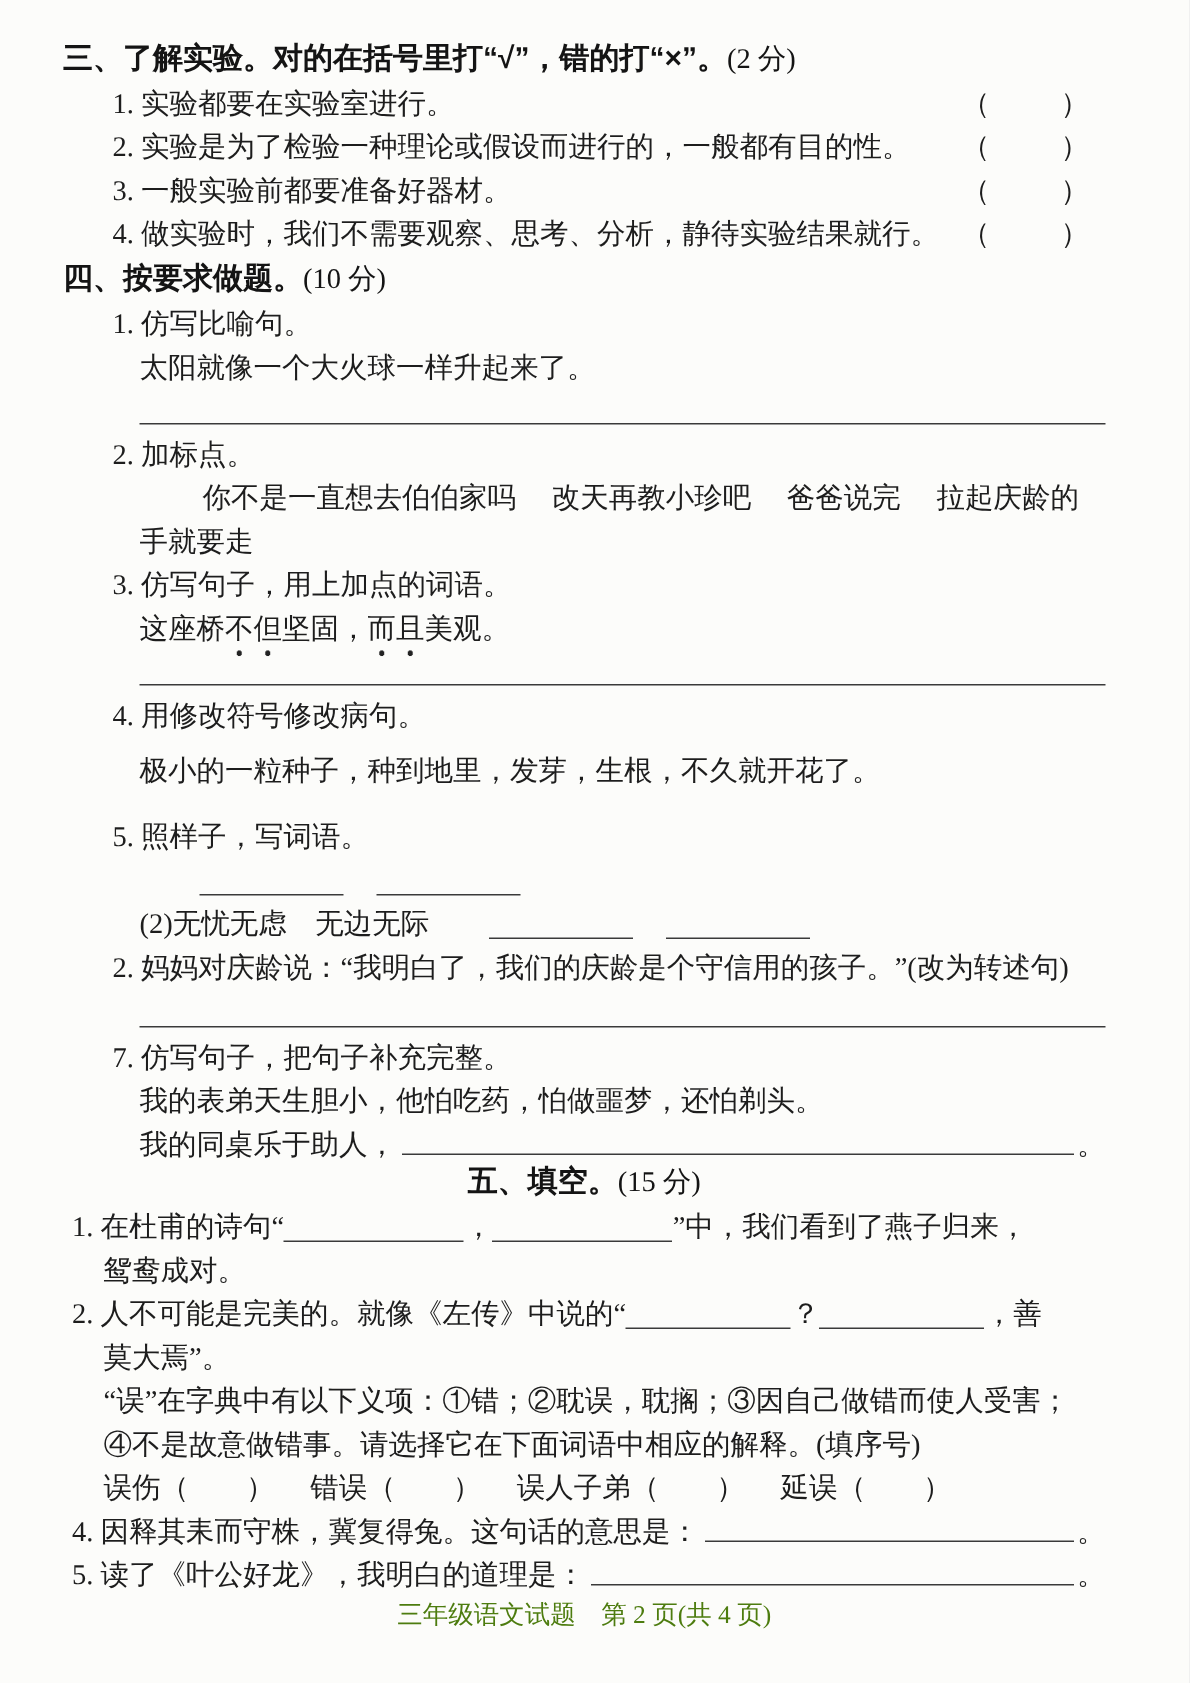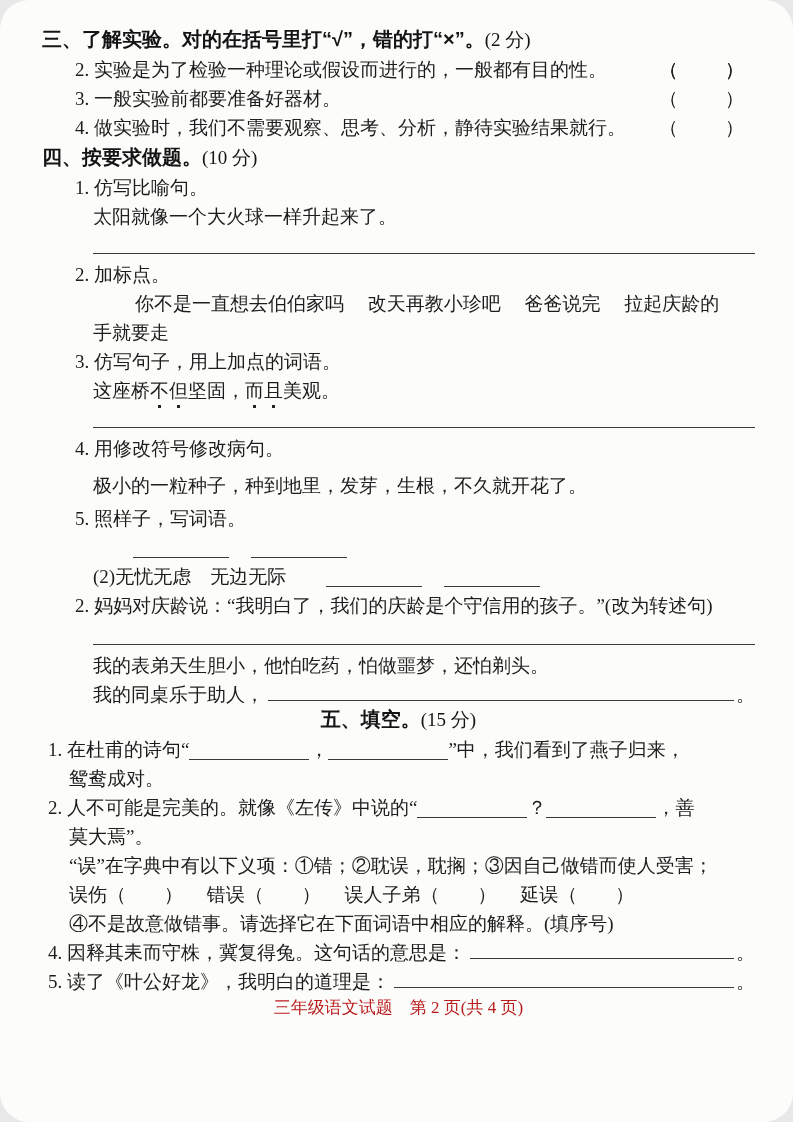--- a/index.html
+++ b/index.html
@@ -1,25 +1,24 @@
 <!DOCTYPE html>
 <html lang="zh"><head>
 <meta charset="utf-8">
 <style>
   html,body{margin:0;padding:0;background:#e8e8e8;}
   .page{
     position:relative;
     width:793px;height:1122px;
     background:#fcfcfa;
     box-sizing:border-box;
-    padding:24px 38px 0 42px;
+    padding:24px 56px 0 42px;
     overflow:hidden;
     color:#1d1d1d;
     font-family:"Liberation Serif","DejaVu Serif",serif;
-    border-radius:29px;
   }
   .t{font-size:19px;line-height:29px;white-space:nowrap;}
   .head{
     font-family:"Liberation Sans","DejaVu Sans",sans-serif;
     font-weight:700;font-size:20px;line-height:30px;
     white-space:nowrap;color:#141414;margin:0;
   }
   .head .score{
     font-family:"Liberation Serif","DejaVu Serif",serif;
     font-weight:400;font-size:19px;
@@ -51,35 +50,36 @@
   .flexline .grow{flex:1;margin:0 2px 6px 4px;}
   .flexline .tail{flex:0 0 auto;}
   
   .emph{position:relative;display:inline-block;}
   .emph::after{
     content:"";position:absolute;left:0;bottom:-4px;
     width:100%;height:5px;
     background-image:radial-gradient(circle at center,#222 1.7px,transparent 2px);
     background-size:19px 5px;background-repeat:repeat-x;
   }
-  .mt8{margin-top:8px;} .mt4{margin-top:4px;}
+  .mt8{margin-top:8px;} .mt4{margin-top:15px;}
   .head5{margin-top:-5px;text-align:center;}
   .footer{
     text-align:center;font-size:17px;line-height:20px;
-    margin-top:2px;color:#b91c1c;white-space:nowrap;
+    margin-top:2px;color:#4d7c0f;white-space:nowrap;
   }
 </style>
 </head>
 <body>
 
 <div class="page">
 
   <section>
     <h2 class="head"><span>三、了解实验。对的在括号里打“√”，错的打“×”。</span><span class="score">(2 分)</span></h2>
     <div class="tf-row t">
+      <span>1. 实验都要在实验室进行。</span>
       <span class="tf-bracket">（　　）</span>
     </div>
     <div class="tf-row t">
       <span>2. 实验是为了检验一种理论或假设而进行的，一般都有目的性。</span>
       <span class="tf-bracket">（　　）</span>
     </div>
     <div class="tf-row t">
       <span>3. 一般实验前都要准备好器材。</span>
       <span class="tf-bracket">（　　）</span>
     </div>
@@ -107,40 +107,41 @@
     <div class="num t">4. 用修改符号修改病句。</div>
     <div class="cont t mt8">极小的一粒种子，种到地里，发芽，生根，不久就开花了。</div>
 
     <div class="num t mt4">5. 照样子，写词语。</div>
     <div class="cont t"><span class="blank w96 ml40"></span><span class="blank w96 ml22"></span></div>
     <div class="cont t"><span>(2)无忧无虑　无边无际</span><span class="blank w96 ml40"></span><span class="blank w96 ml22"></span></div>
 
     <div class="num t">2. 妈妈对庆龄说：“我明白了，我们的庆龄是个守信用的孩子。”(改为转述句)</div>
     <div class="answer-line after-q6"></div>
 
+    <div class="num t">7. 仿写句子，把句子补充完整。</div>
     <div class="cont t">我的表弟天生胆小，他怕吃药，怕做噩梦，还怕剃头。</div>
     <div class="cont t flexline">
         <span class="tail">我的同桌乐于助人，</span>
         <span class="blank grow"></span>
         <span class="tail">。</span>
       </div>
   </section>
 
   <section>
     <h2 class="head head5"><span>五、填空。</span><span class="score">(15 分)</span></h2>
 
     <div class="num5 t"><span>1. 在杜甫的诗句“</span><span class="blank w120"></span><span>，</span><span class="blank w120"></span><span>”中，我们看到了燕子归来，</span></div>
     <div class="cont5 t">鸳鸯成对。</div>
 
     <div class="num5 t"><span>2. 人不可能是完美的。就像《左传》中说的“</span><span class="blank w110"></span><span>？</span><span class="blank w110"></span><span>，善</span></div>
     <div class="cont5 t">莫大焉”。</div>
 
     <div class="cont5 t">“误”在字典中有以下义项：①错；②耽误，耽搁；③因自己做错而使人受害；</div>
+    <div class="cont5 t">④不是故意做错事。请选择它在下面词语中相应的解释。(填序号)</div>
     <div class="cont5 t">误伤（　　）　 错误（　　）　 误人子弟（　　）　 延误（　　）</div>
-    <div class="cont5 t">④不是故意做错事。请选择它在下面词语中相应的解释。(填序号)</div>
 
     <div class="num5 t flexline">
         <span class="tail">4. 因释其耒而守株，冀复得兔。这句话的意思是：</span>
         <span class="blank grow"></span>
         <span class="tail">。</span>
       </div>
 
     <div class="num5 t flexline">
         <span class="tail">5. 读了《叶公好龙》，我明白的道理是：</span>
         <span class="blank grow"></span>

